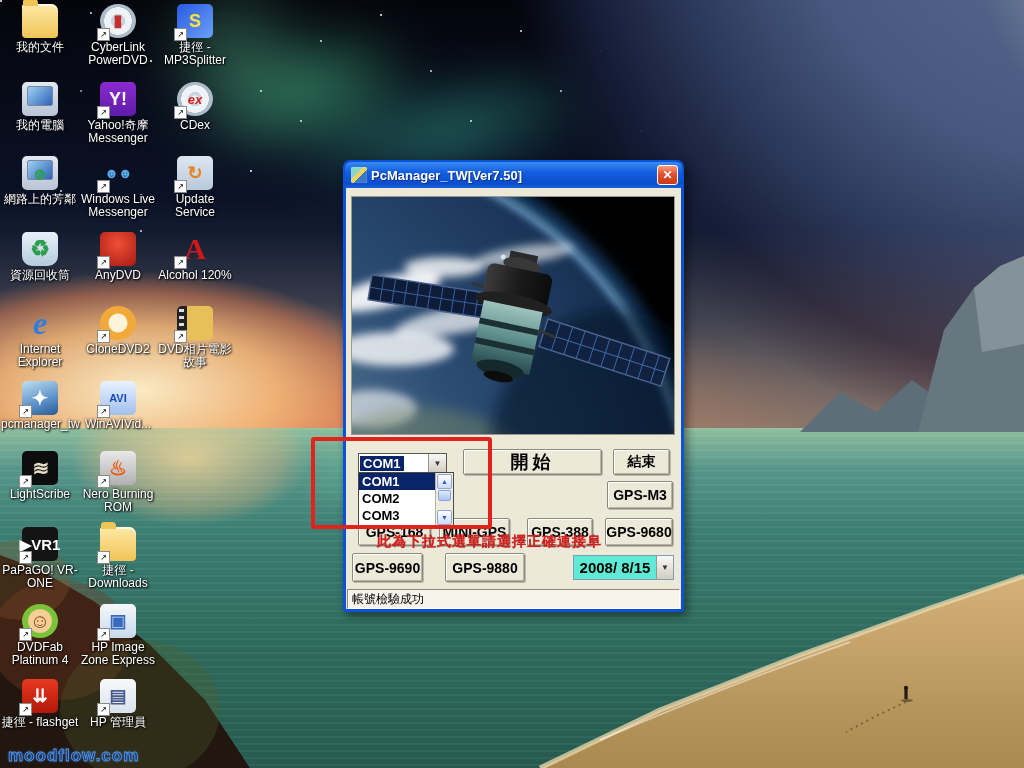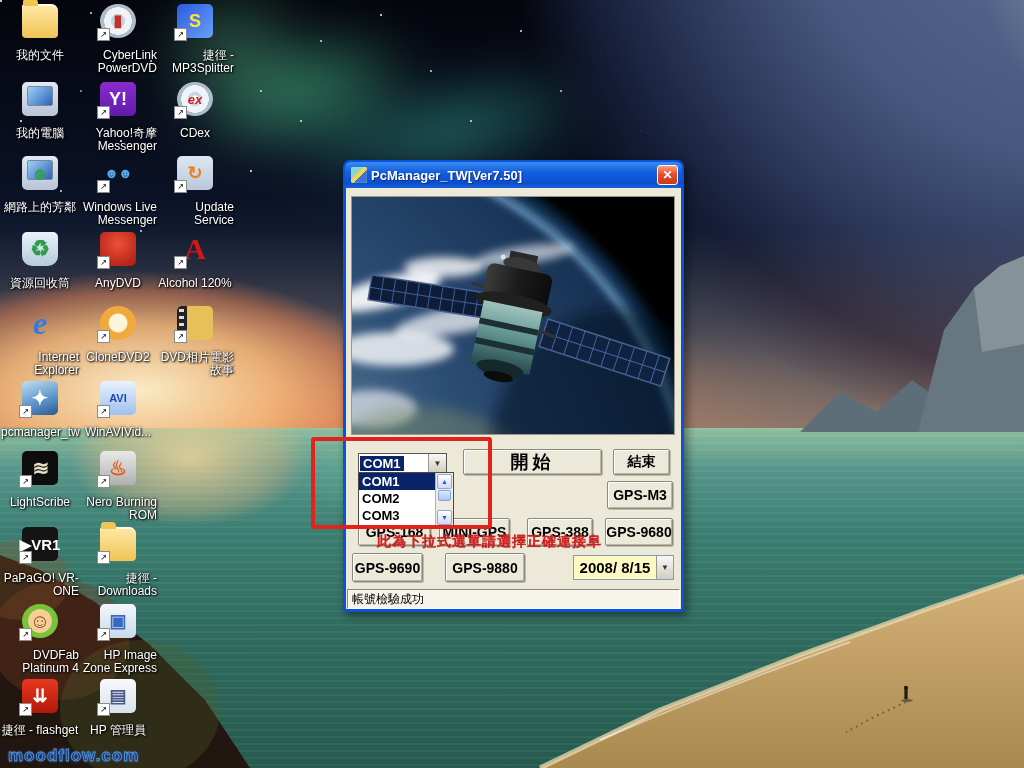--- a/index.html
+++ b/index.html
@@ -45,21 +45,21 @@
     text-shadow:0 0 3px rgba(70,130,230,.8);}
 
   
   .cell{position:absolute;width:78px;display:flex;flex-direction:column;align-items:center;cursor:default;}
   .tileWrap{position:relative;}
   .tile{width:36px;height:34px;border-radius:5px;display:flex;align-items:center;justify-content:center;position:relative;}
   .tile::after{content:attr(data-glyph);font-weight:bold;font-size:18px;line-height:1;}
   .badge{position:absolute;left:-3px;bottom:-3px;width:11px;height:11px;background:#fff;
     border:1px solid #8a8a8a;display:flex;align-items:center;justify-content:center;
     font-size:8px;color:#000;line-height:1;}
-  .iconlabel{margin-top:11px;color:#fff;font-size:12px;line-height:13px;text-align:right;
+  .iconlabel{margin-top:3px;color:#fff;font-size:12px;line-height:13px;text-align:center;
     text-shadow:1px 1px 2px #000,0 0 3px #000;max-width:78px;}
   .tile.my-documents,.tile.downloads{background:linear-gradient(180deg,#ffe9a8,#f0c455);
     border-radius:3px 7px 4px 4px;box-shadow:inset 0 2px 0 rgba(255,255,255,.7);}
   .tile.my-documents::before,.tile.downloads::before{content:"";position:absolute;top:-5px;left:1px;
     width:15px;height:7px;border-radius:3px 4px 0 0;background:#f0c455;}
   .tile.my-computer,.tile.network-places{background:linear-gradient(180deg,#e3e9f2,#b9c4d6);}
   .tile.my-computer::before,.tile.network-places::before{content:"";position:absolute;top:4px;left:5px;
     right:5px;bottom:10px;background:linear-gradient(135deg,#9fd0f4,#2b63b8);
     border:1px solid #7a8699;border-radius:2px;}
   .tile.network-places::after{font-size:13px;position:relative;z-index:1;}
@@ -135,21 +135,21 @@
     color:#000;cursor:pointer;}
   .opt.selected{background:#0a246a;color:#fff;}
   .dscroll{width:17px;background:#efecdf;border-left:1px solid #b8b4a4;display:flex;
     flex-direction:column;align-items:center;}
   .sbtn{width:15px;height:15px;margin:1px 0;border:1px solid #89a8dc;border-radius:2px;box-sizing:border-box;
     background:linear-gradient(180deg,#ffffff,#cfdaf8);color:#2c5ccc;font-size:7px;
     display:flex;align-items:center;justify-content:center;cursor:pointer;}
   .sthumb{width:13px;height:11px;border:1px solid #86a6e0;border-radius:2px;box-sizing:border-box;
     background:linear-gradient(180deg,#dfeafe,#aac4f6);cursor:grab;}
 
-  .datecombo{position:absolute;left:227px;top:367px;width:101px;height:25px;background:#fef9c3;
+  .datecombo{position:absolute;left:227px;top:367px;width:101px;height:25px;background:#5eead4;
     border:1px solid #7f9db9;box-sizing:border-box;display:flex;align-items:center;cursor:pointer;}
   .datetext{flex:1;text-align:center;font-weight:bold;font-size:15px;color:#000;}
   .datearrow{width:16px;align-self:stretch;display:flex;align-items:center;justify-content:center;
     background:linear-gradient(180deg,#f8f8f6,#d2cdc2);border-left:1px solid #9a988a;font-size:8px;color:#333;}
 
   .statusbar{position:absolute;left:1px;top:401px;width:333px;height:20px;box-sizing:border-box;
     background:#f7f4ec;border:1px solid;border-color:#8a887c #ffffff #ffffff #8a887c;
     display:flex;align-items:center;padding-left:4px;font-size:12px;color:#000;}
 
   

